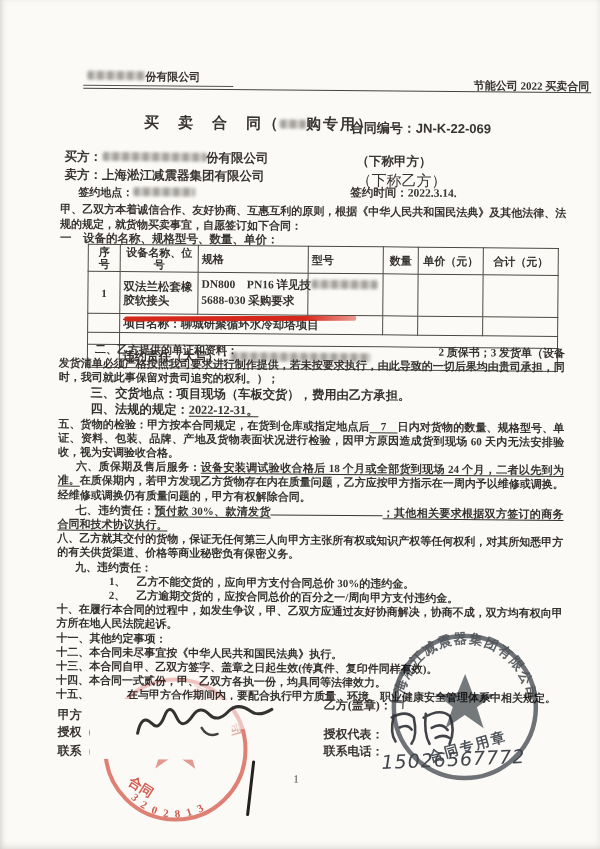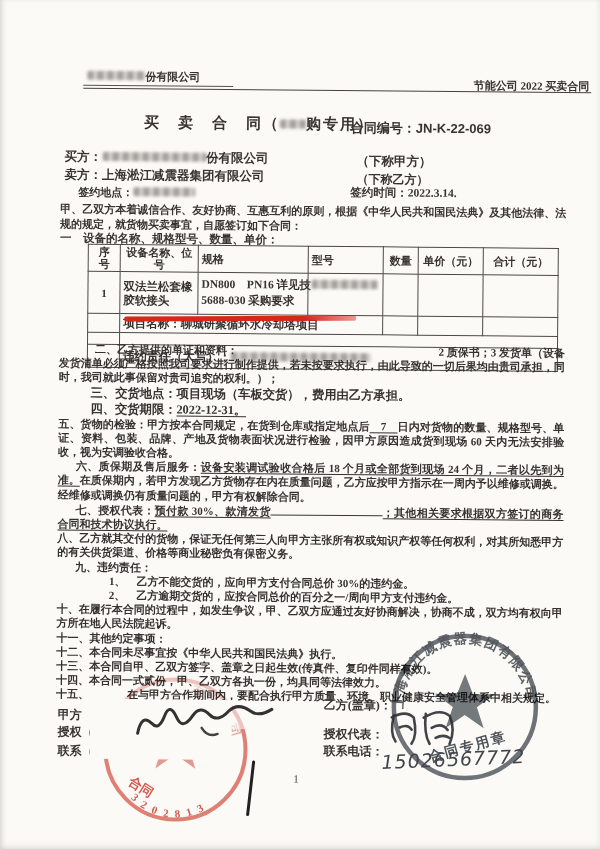--- a/index.html
+++ b/index.html
@@ -81,21 +81,21 @@
   </div>
 
   <div class="t" style="left:66px;top:148px;font-size:12.5px;font-weight:bold;">
     <span>买方：</span><span class="smudge" style="width:104px;"></span><span>份有限公司</span>
   </div>
   <div class="t" style="left:358px;top:150px;font-size:12.5px;font-weight:bold;">（下称甲方）</div>
 
   <div class="t" style="left:66px;top:166px;font-size:12.5px;font-weight:bold;">
     <span>卖方：</span><span>上海淞江减震器集团有限公司</span>
   </div>
-  <div class="t" style="left:358px;top:168px;font-size:12px;font-weight:bold;">（下称乙方）</div>
+  <div class="t" style="left:358px;top:168px;font-size:15px;font-weight:normal;">（下称乙方）</div>
 
   <div class="t" style="left:80px;top:184px;font-size:11px;font-weight:bold;">
     <span>签约地点：</span><span class="smudge" style="width:62px;"></span>
   </div>
   <div class="t" style="left:352px;top:182px;font-size:11.5px;font-weight:bold;">
     <span>签约时间：</span><span>2022.3.14.</span>
   </div>
 
   <div class="t" style="left:62px;top:201px;width:506px;font-size:11px;line-height:15px;font-weight:bold;white-space:normal;text-align:justify;">甲、乙双方本着诚信合作、友好协商、互惠互利的原则，根据《中华人民共和国民法典》及其他法律、法规的规定，就货物买卖事宜，自愿签订如下合同：</div>
   <div class="t" style="left:62px;top:230px;font-size:11.5px;font-weight:bold;">一　设备的名称、规格型号、数量、单价：</div>
@@ -158,24 +158,24 @@
 
   <div class="clauses">
     <p class="flush">
           <span class="c2line">
             <span style="text-indent:18px;padding-left:18px;">二、乙方提供的单证和资料：</span>
             <span>2 质保书；3 发货单（设备</span>
           </span>
         </p>
     <p class="flush">发货清单必须严格按照我司要求进行制作提供，若未按要求执行，由此导致的一切后果均由贵司承担，同时，我司就此事保留对贵司追究的权利。）；</p>
     <p class="big">三、交货地点：项目现场（车板交货），费用由乙方承担。</p>
-    <p class="big"><span>四、交货期限：</span><span class="u">2022-12-31。</span></p>
+    <p class="big"><span>四、法规的规定：</span><span class="u">2022-12-31。</span></p>
     <p class="flush"><span>五、货物的检验：甲方按本合同规定，在货到仓库或指定地点后</span><span class="u">　7　</span><span>日内对货物的数量、规格型号、单证、资料、包装、品牌、产地及货物表面状况进行检验，因甲方原因造成货到现场 60 天内无法安排验收，视为安调验收合格。</span></p>
     <p><span>六、质保期及售后服务：</span><span class="u">设备安装调试验收合格后 18 个月或全部货到现场 24 个月，二者以先到为准。</span><span>在质保期内，若甲方发现乙方货物存在内在质量问题，乙方应按甲方指示在一周内予以维修或调换。经维修或调换仍有质量问题的，甲方有权解除合同。</span></p>
-    <p><span>七、授权代表：</span><span class="u">预付款 30%、款清发货</span><span class="blankline"></span><span class="u">；其他相关要求根据双方签订的商务合同和技术协议执行。</span></p>
+    <p><span>七、违约责任：</span><span class="u">预付款 30%、款清发货</span><span class="blankline"></span><span class="u">；其他相关要求根据双方签订的商务合同和技术协议执行。</span></p>
     <p class="flush">八、乙方就其交付的货物，保证无任何第三人向甲方主张所有权或知识产权等任何权利，对其所知悉甲方的有关供货渠道、价格等商业秘密负有保密义务。</p>
     <p>九、违约责任：</p>
     <p class="item">1、　乙方不能交货的，应向甲方支付合同总价 30%的违约金。</p>
     <p class="item">2、　乙方逾期交货的，应按合同总价的百分之一/周向甲方支付违约金。</p>
     <p class="flush">十、在履行本合同的过程中，如发生争议，甲、乙双方应通过友好协商解决，协商不成，双方均有权向甲方所在地人民法院起诉。</p>
     <p class="flush">十一、其他约定事项：</p>
     <p class="flush">十二、本合同未尽事宜按《中华人民共和国民法典》执行。</p>
     <p class="flush">十三、本合同自甲、乙双方签字、盖章之日起生效(传真件、复印件同样有效)。</p>
     <p class="flush">十四、本合同一式贰份，甲、乙双方各执一份，均具同等法律效力。</p>
     <p class="flush"><span>十五、</span><span class="gap15"></span><span>在与甲方合作期间内，要配合执行甲方质量、环境、职业健康安全管理体系中相关规定。</span></p>

